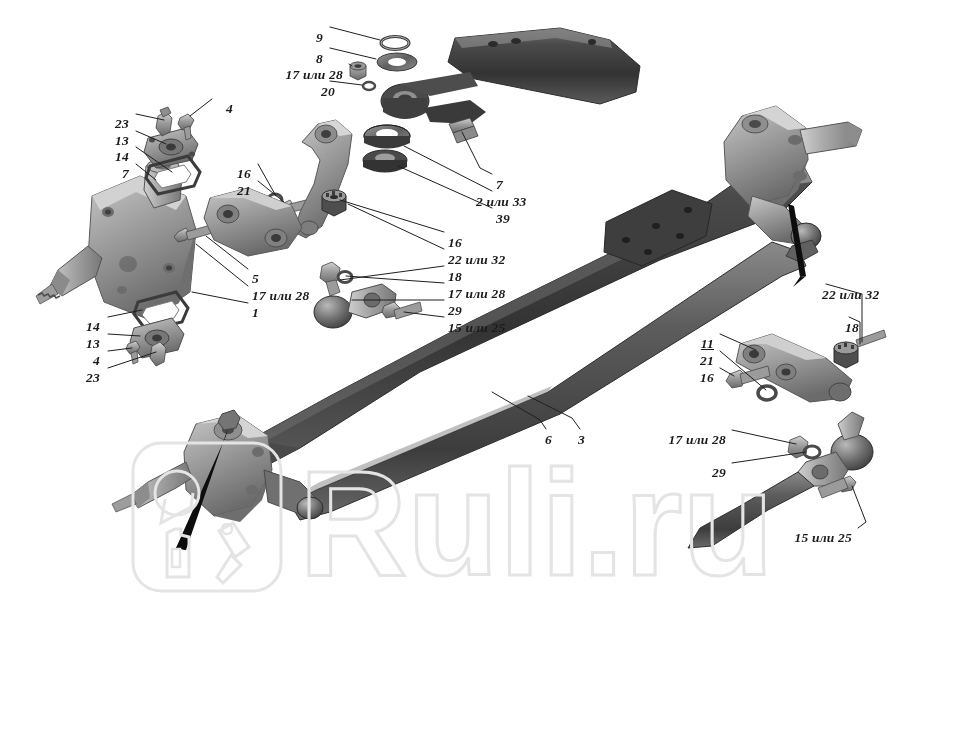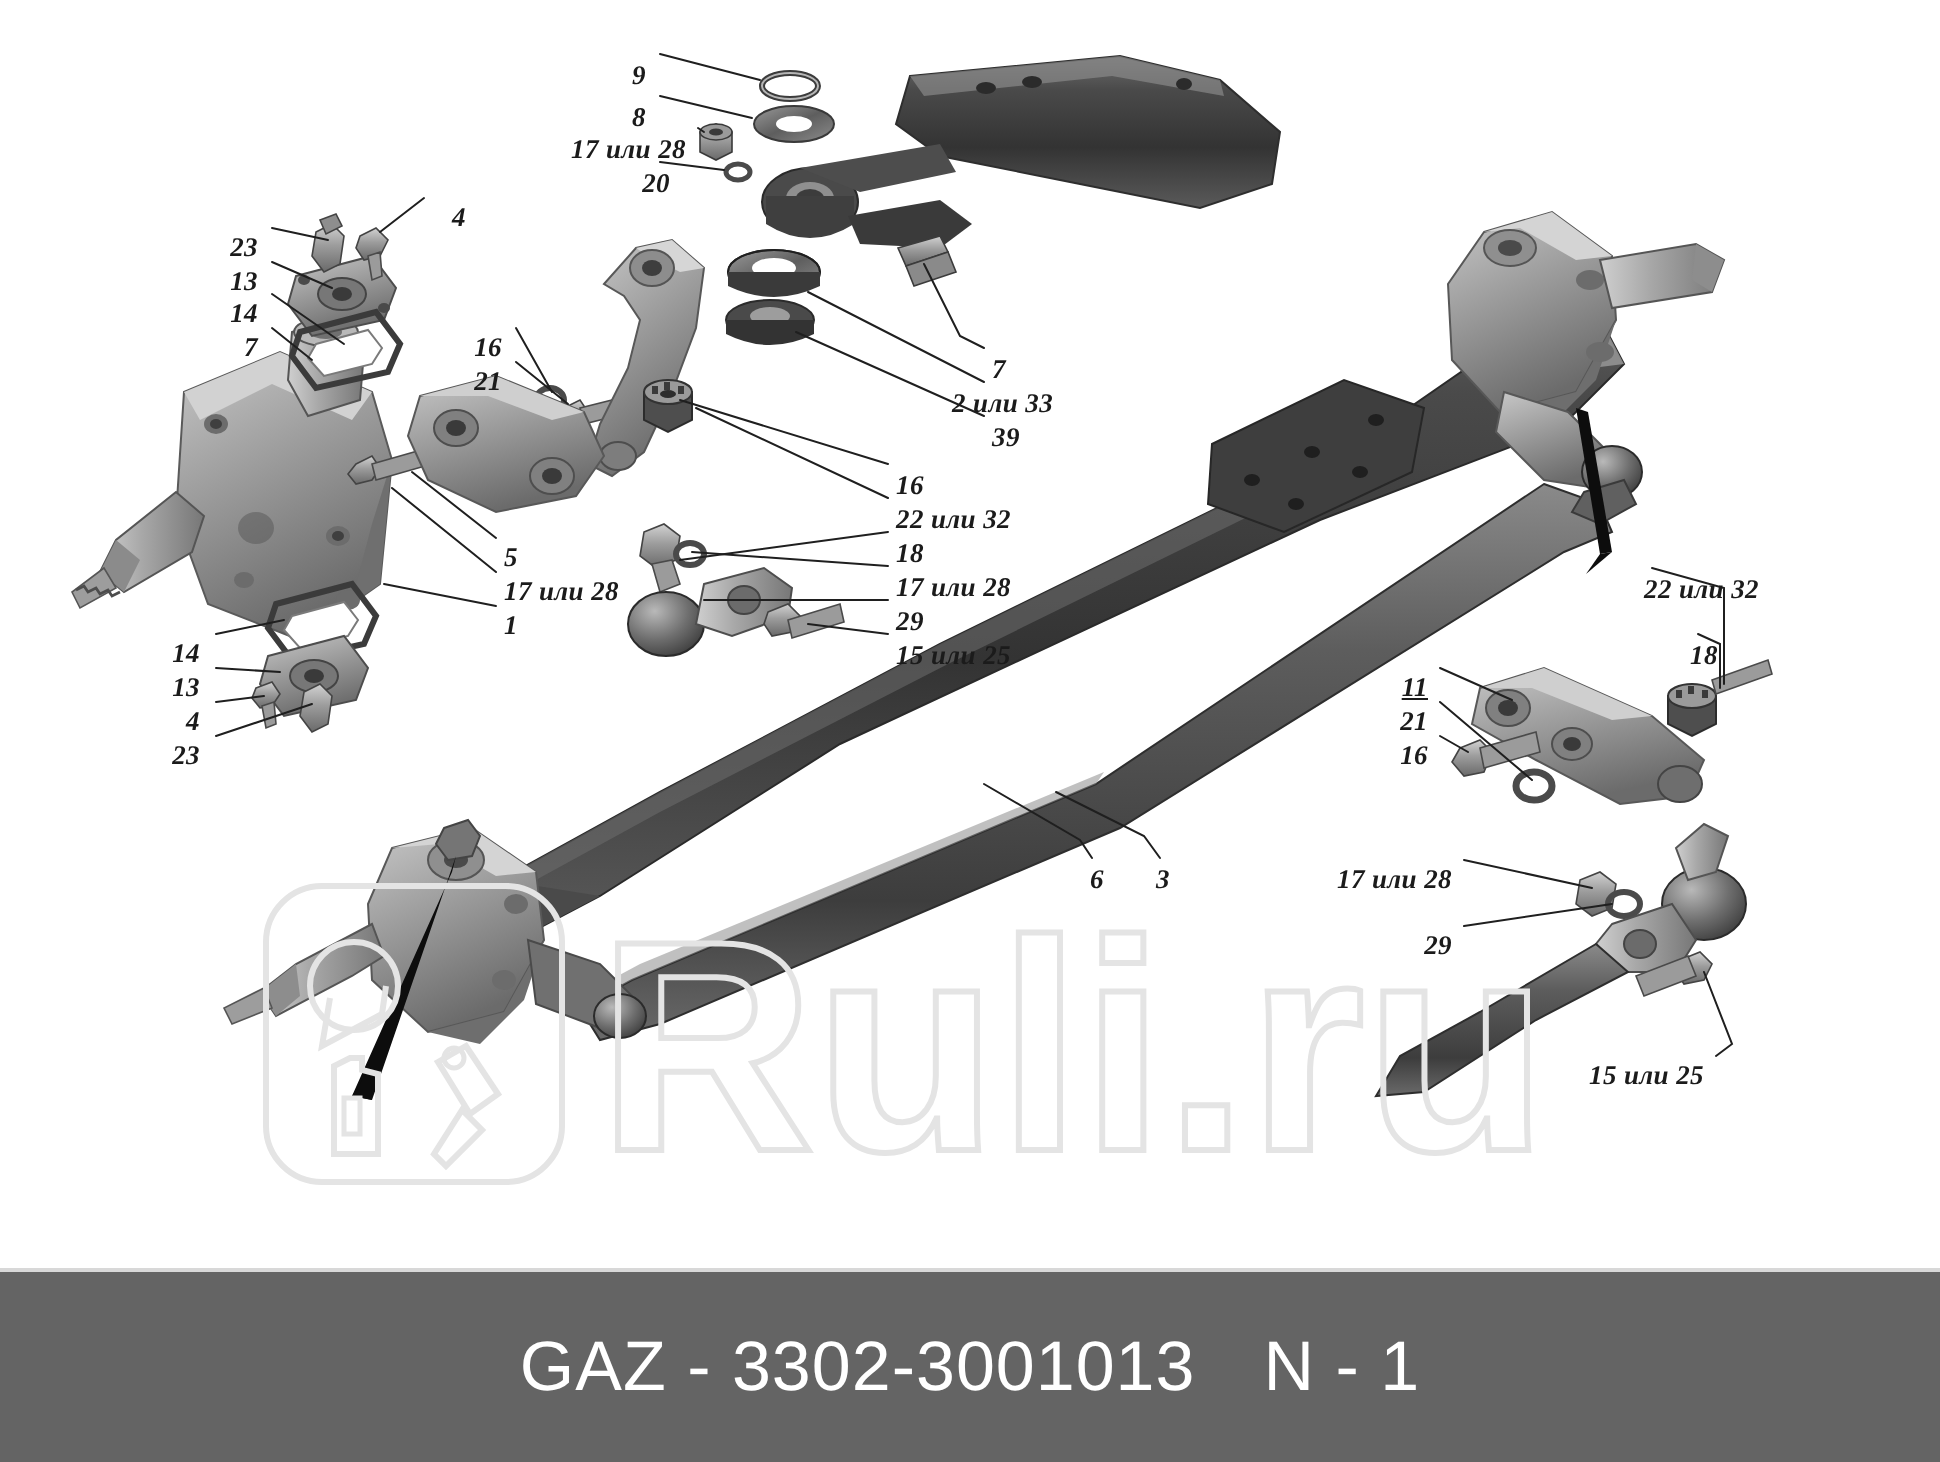--- a/index.html
+++ b/index.html
@@ -490,19 +490,14 @@
         <div class="callout r" style="left: 714px; top: 337px; text-decoration: underline;">11</div>
         <div class="callout r" style="left: 714px; top: 354px;">21</div>
         <div class="callout r" style="left: 714px; top: 371px;">16</div>
         <div class="callout r" style="left: 726px; top: 433px;">17 или 28</div>
         <div class="callout r" style="left: 726px; top: 466px;">29</div>
         <div class="callout r" style="left: 852px; top: 531px;">15 или 25</div>
       </div>
 
   </div>
 
-  <div id="footer">
-    <div id="footer-text">
-      <span>GAZ - 3302-3001013</span><span class="gap"></span><span>N - 1</span>
-    </div>
-  </div>
 
 </div>
 
 </body></html>

